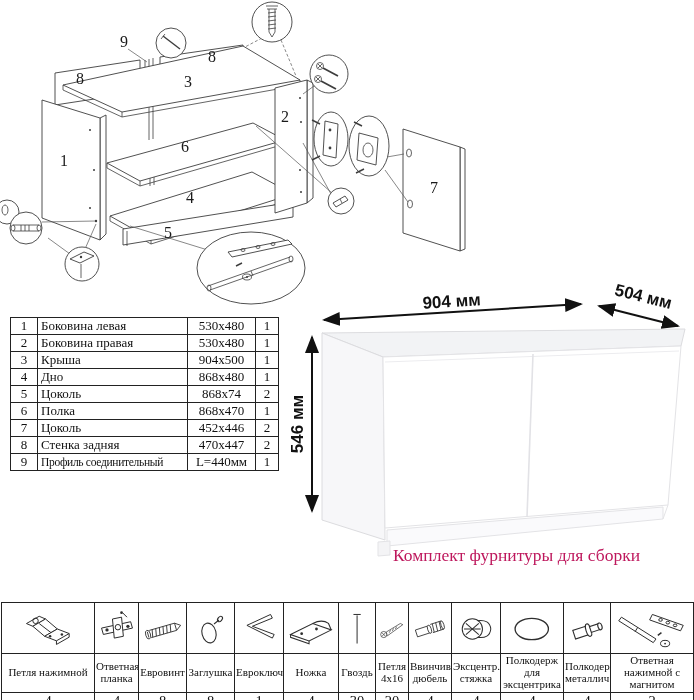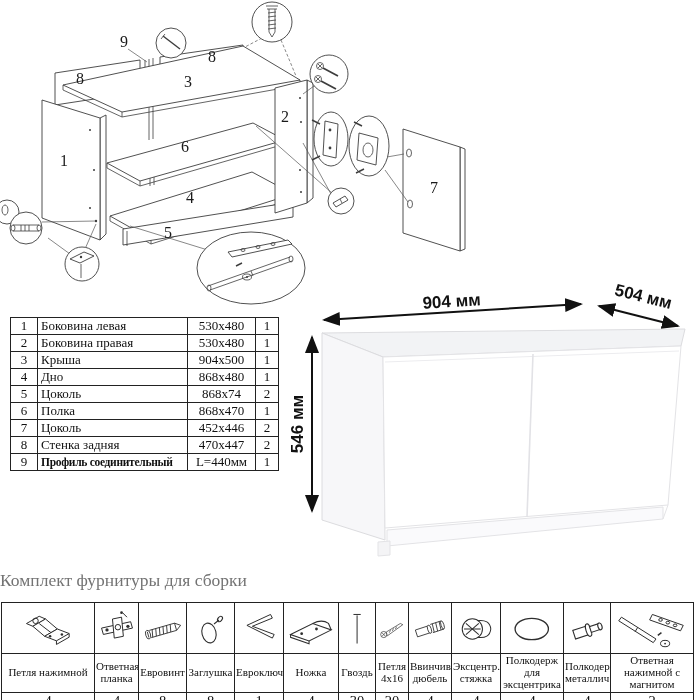--- a/index.html
+++ b/index.html
@@ -19,29 +19,29 @@
   .num{font-family:"Liberation Serif",serif;font-size:16px;fill:#1a1a1a;}
   .dot{fill:#3d3d3d;stroke:none;}
 
   
   #parts-table{left:10px;top:317px;border-collapse:collapse;table-layout:fixed;}
   #parts-table td{
     border:1px solid #222;font-size:13px;line-height:1.05;
     padding:1px 3px;height:14px;white-space:nowrap;overflow:hidden;
   }
   #parts-table td.c{text-align:center;padding:1px 1px;}
-  #parts-table tr:last-child td.name{font-size:11.5px;letter-spacing:-0.3px;font-weight:bold;}
+  #parts-table tr:last-child td.name{font-size:11.5px;letter-spacing:-0.3px;}
 
   
   #render{left:290px;top:280px;}
   .dim{font-family:"Liberation Sans",sans-serif;font-weight:bold;font-size:17px;fill:#111;}
   .arrow{stroke:#111;stroke-width:2;fill:none;}
 
   
-  #hw-title{left:0;top:570px;width:640px;text-align:left;font-size:17.5px;color:#737373;}
+  #hw-title{left:0;top:545px;width:640px;text-align:right;font-size:17.5px;color:#be185d;}
   #hw-table{left:1px;top:602px;border-collapse:collapse;table-layout:fixed;width:692px;}
   #hw-table td{border:1px solid #222;text-align:center;vertical-align:middle;padding:0;overflow:hidden;}
   #hw-table td.icon{height:50px;}
   #hw-table td.name{font-size:11px;line-height:1.08;height:28px;padding:1px 1px;}
   #hw-table td.qty{font-size:14.5px;height:16px;}
   .hw-icon{height:40px;max-width:96%;display:block;margin:2px auto 0;}
   .hwl{fill:none;stroke:#2e2e2e;stroke-width:1.1;}
   .hwf{fill:#fff;stroke:#2e2e2e;stroke-width:1.1;}
   .hwd{fill:#2e2e2e;stroke:none;}
 </style>

